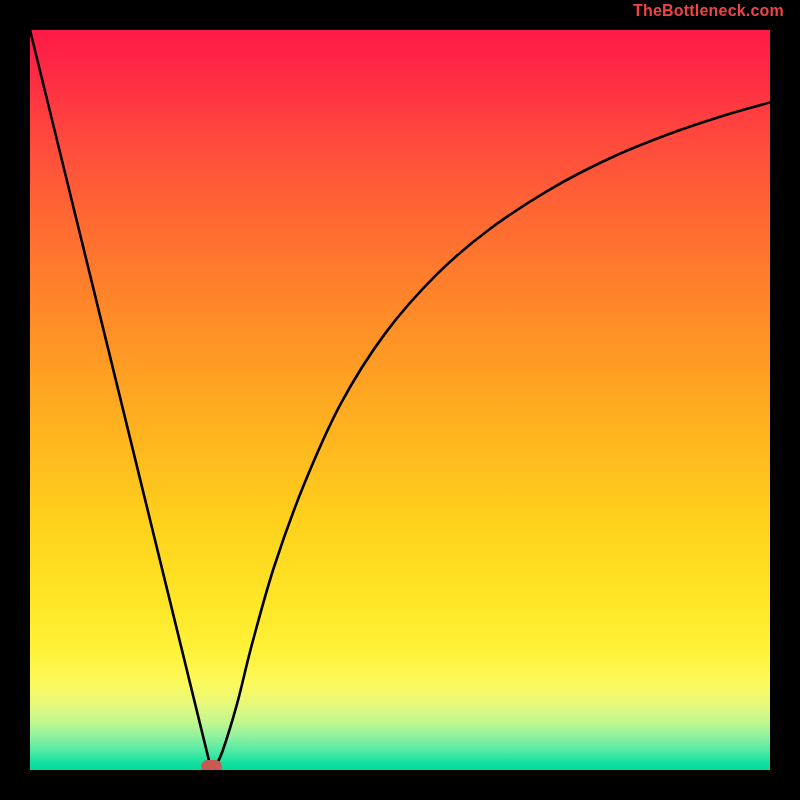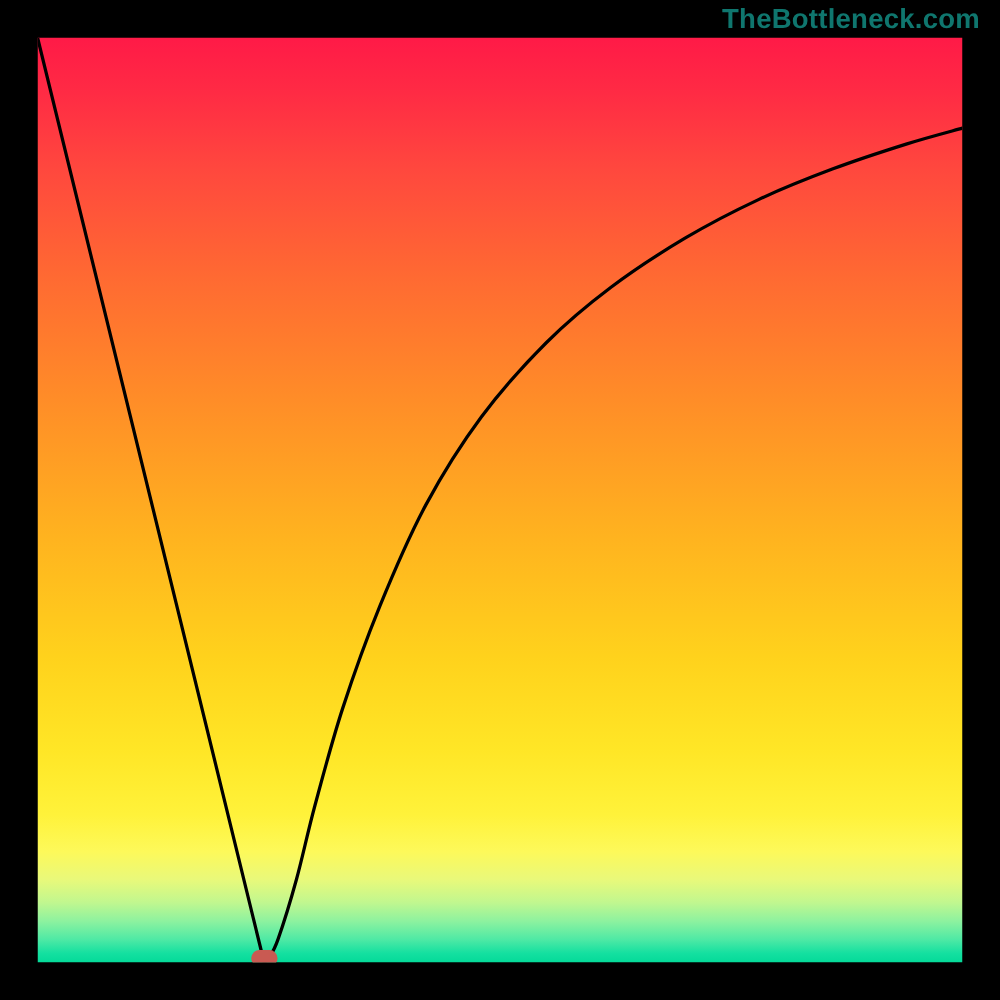--- a/index.html
+++ b/index.html
@@ -8,23 +8,23 @@
     width: 800px;
     height: 800px;
     background: #000;
     position: relative;
   }
   .watermark {
     position: absolute;
     top: 2px;
     right: 16px;
     font-family: Arial, Helvetica, sans-serif;
-    font-size: 22px;
+    font-size: 16px;
     font-weight: bold;
-    color: #0f766e;
+    color: #ef4444;
     letter-spacing: 0.2px;
     text-align: center;
   }
   .plot {
     position: absolute;
     left: 30px;
     top: 30px;
     width: 740px;
     height: 740px;
     overflow: hidden;

